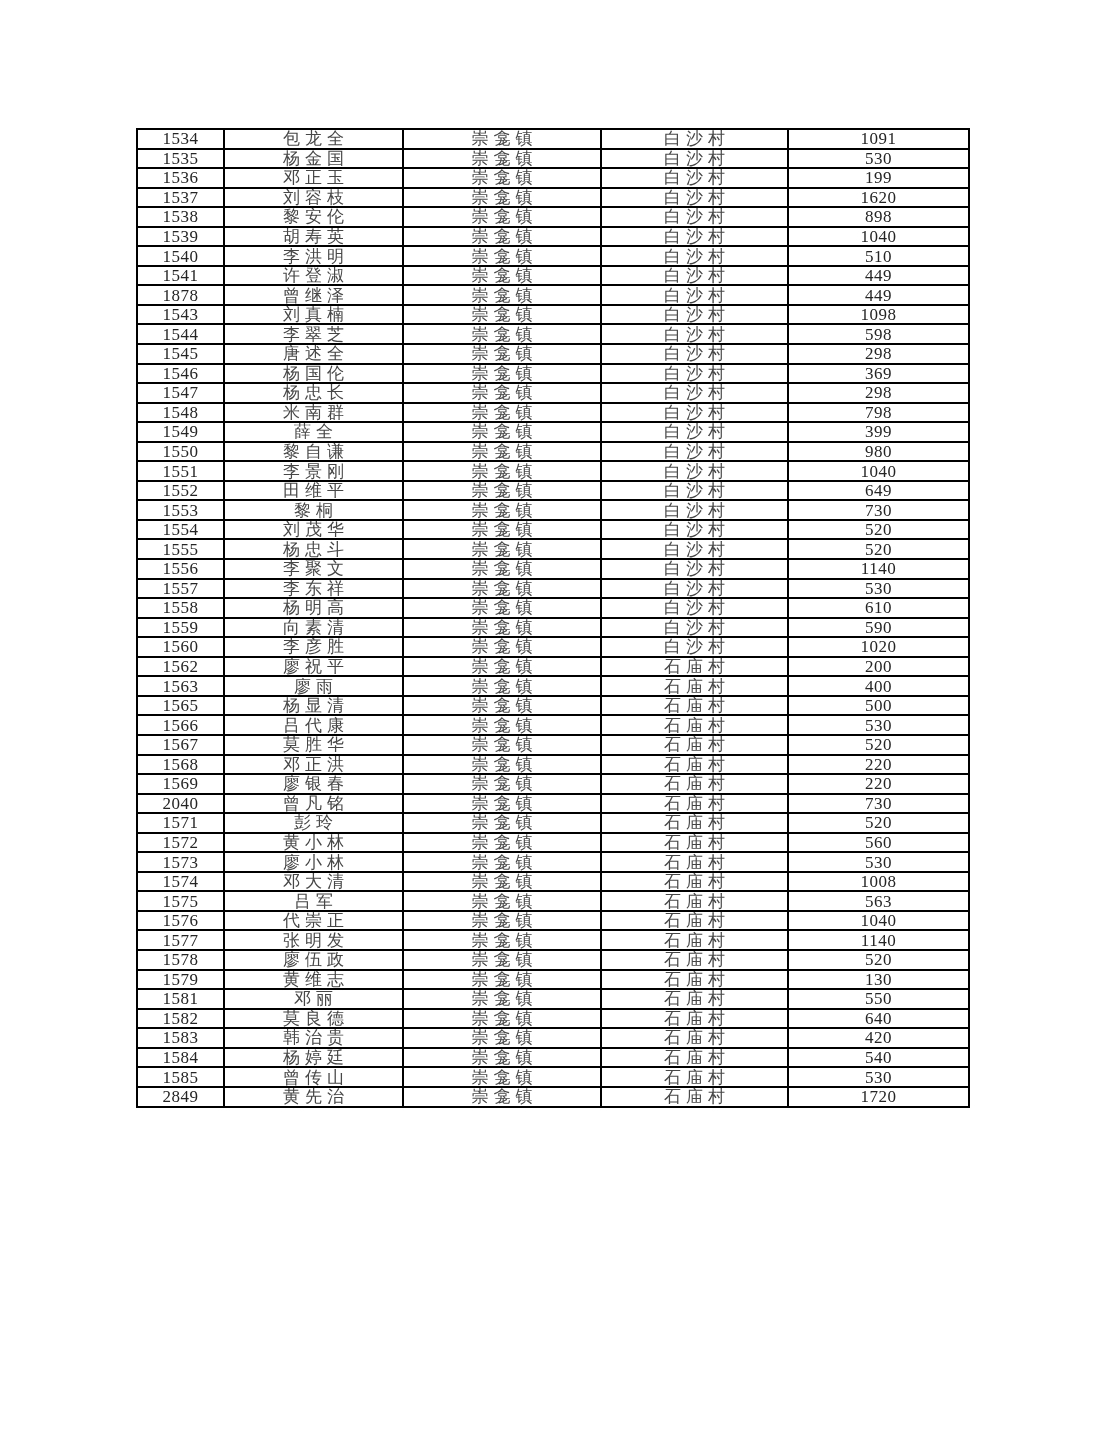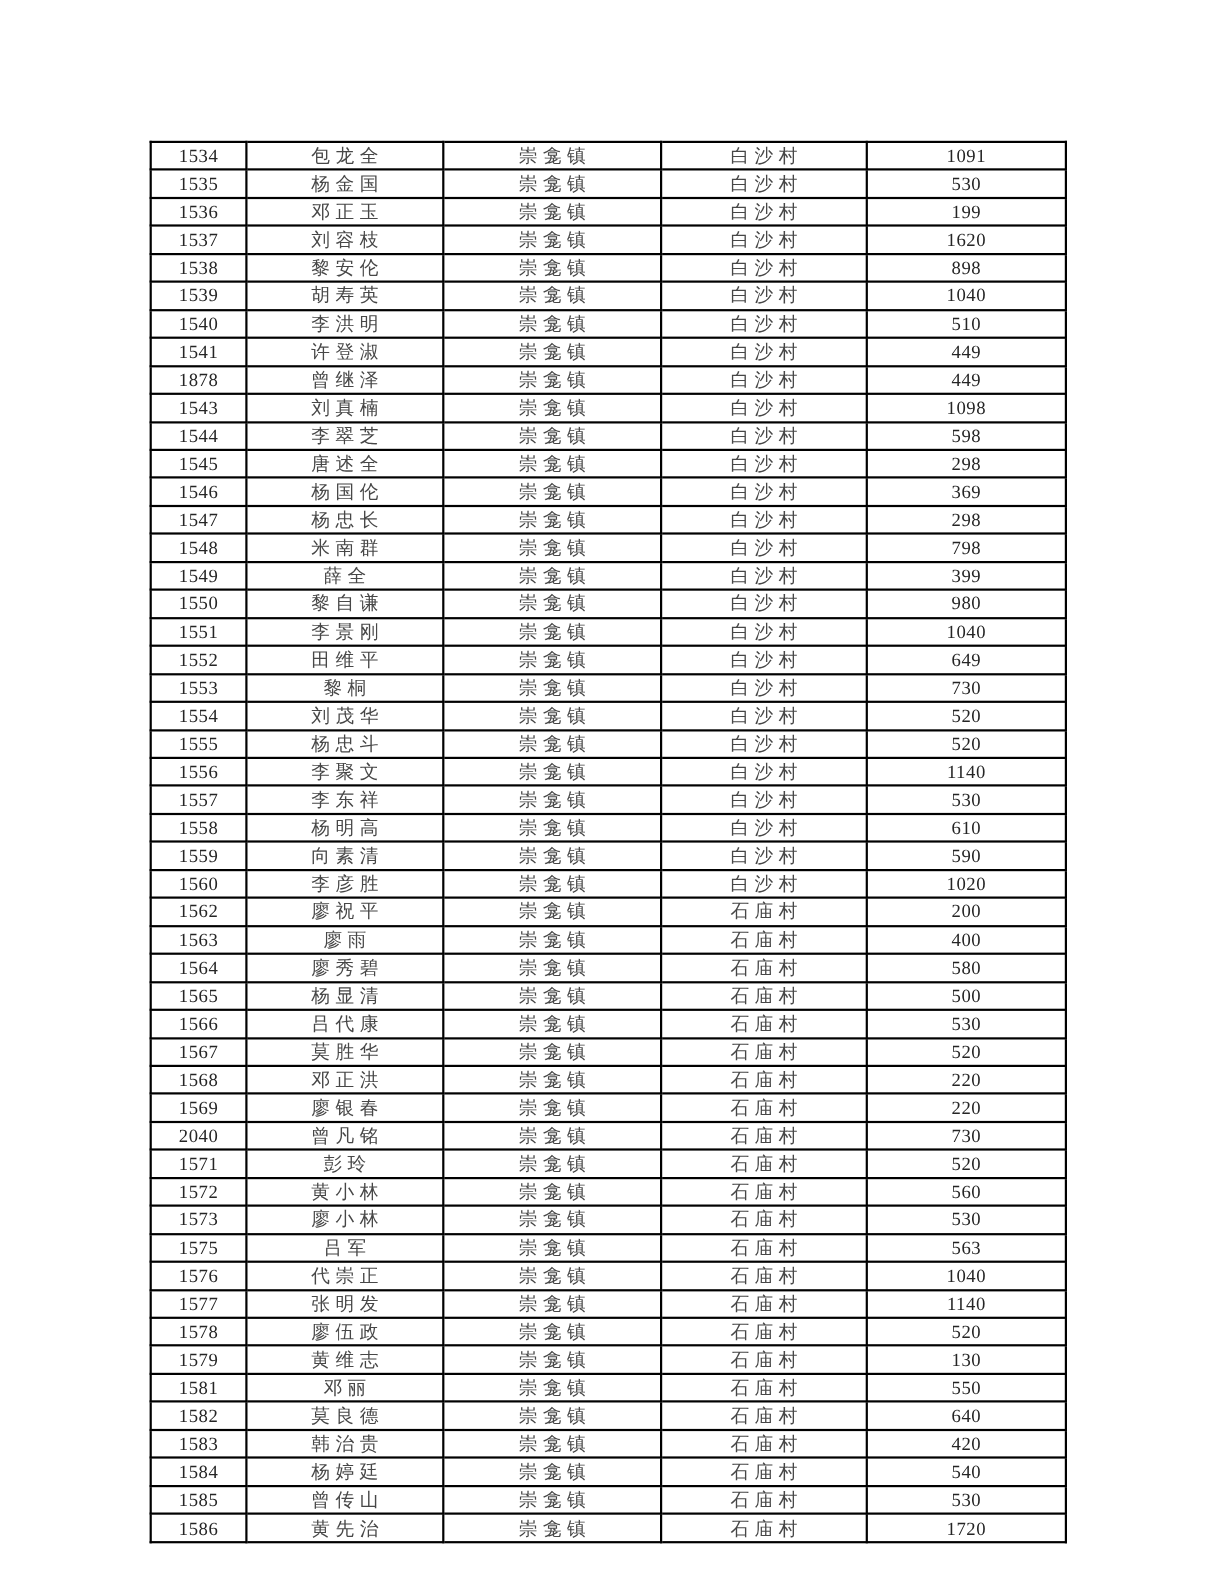--- a/index.html
+++ b/index.html
@@ -25,21 +25,21 @@
     position: absolute;
     left: 136px;
     top: 128px;
     width: 832px;
     height: 1149px;
   }
   table.records {
     border-collapse: collapse;
     table-layout: fixed;
     width: 832px;
-    height: 1275px;
+    height: 980px;
   }
   table.records td {
     border: 2px solid #000000;
     padding: 0;
     text-align: center;
     vertical-align: middle;
     font-size: 17px;
     line-height: 1;
     overflow: hidden;
     white-space: nowrap;
@@ -265,27 +265,20 @@
             <td class="cell-amount">200</td>
           </tr>
           <tr>
             <td class="cell-serial">1563</td>
             <td class="cell-name">廖雨</td>
             <td class="cell-town">崇龛镇</td>
             <td class="cell-village">石庙村</td>
             <td class="cell-amount">400</td>
           </tr>
           <tr>
-            <td class="cell-serial">1564</td>
-            <td class="cell-name">廖秀碧</td>
-            <td class="cell-town">崇龛镇</td>
-            <td class="cell-village">石庙村</td>
-            <td class="cell-amount">580</td>
-          </tr>
-          <tr>
             <td class="cell-serial">1565</td>
             <td class="cell-name">杨显清</td>
             <td class="cell-town">崇龛镇</td>
             <td class="cell-village">石庙村</td>
             <td class="cell-amount">500</td>
           </tr>
           <tr>
             <td class="cell-serial">1566</td>
             <td class="cell-name">吕代康</td>
             <td class="cell-town">崇龛镇</td>
@@ -335,20 +328,27 @@
             <td class="cell-amount">560</td>
           </tr>
           <tr>
             <td class="cell-serial">1573</td>
             <td class="cell-name">廖小林</td>
             <td class="cell-town">崇龛镇</td>
             <td class="cell-village">石庙村</td>
             <td class="cell-amount">530</td>
           </tr>
           <tr>
+            <td class="cell-serial">1574</td>
+            <td class="cell-name">邓大清</td>
+            <td class="cell-town">崇龛镇</td>
+            <td class="cell-village">石庙村</td>
+            <td class="cell-amount">1008</td>
+          </tr>
+          <tr>
             <td class="cell-serial">1575</td>
             <td class="cell-name">吕军</td>
             <td class="cell-town">崇龛镇</td>
             <td class="cell-village">石庙村</td>
             <td class="cell-amount">563</td>
           </tr>
           <tr>
             <td class="cell-serial">1576</td>
             <td class="cell-name">代崇正</td>
             <td class="cell-town">崇龛镇</td>
@@ -405,21 +405,21 @@
             <td class="cell-amount">540</td>
           </tr>
           <tr>
             <td class="cell-serial">1585</td>
             <td class="cell-name">曾传山</td>
             <td class="cell-town">崇龛镇</td>
             <td class="cell-village">石庙村</td>
             <td class="cell-amount">530</td>
           </tr>
           <tr>
-            <td class="cell-serial">1586</td>
+            <td class="cell-serial">2849</td>
             <td class="cell-name">黄先治</td>
             <td class="cell-town">崇龛镇</td>
             <td class="cell-village">石庙村</td>
             <td class="cell-amount">1720</td>
           </tr>
         </tbody>
     </table>
   </div>
 </div>
 

